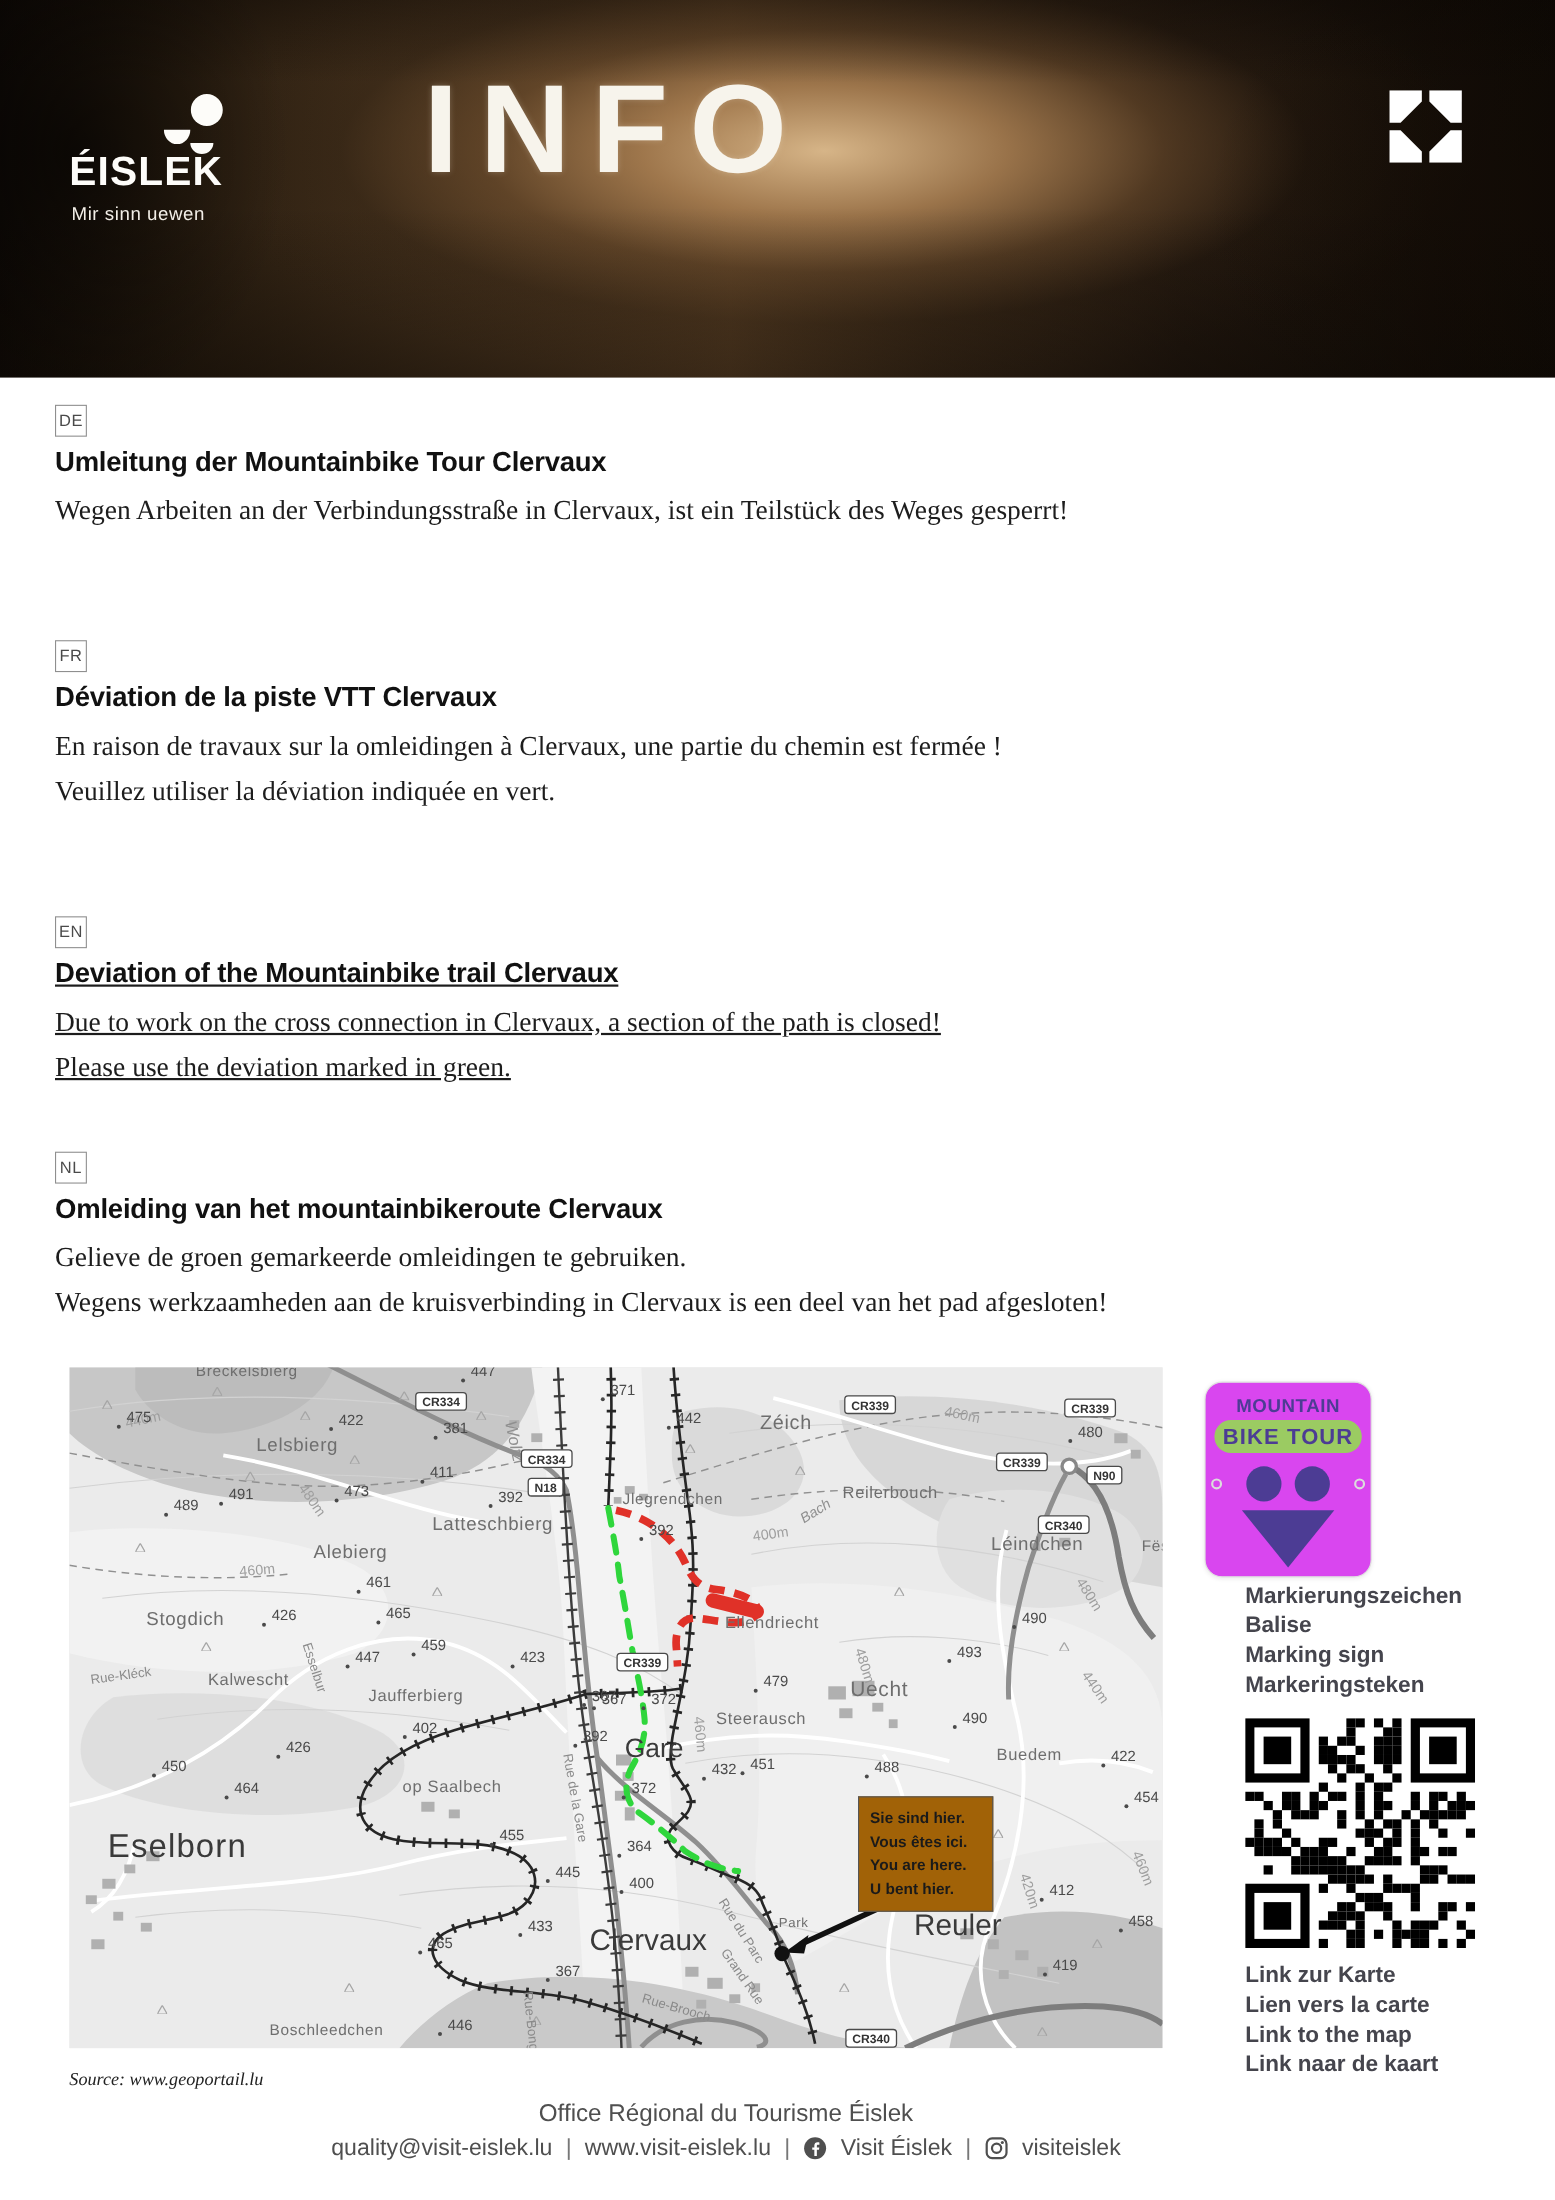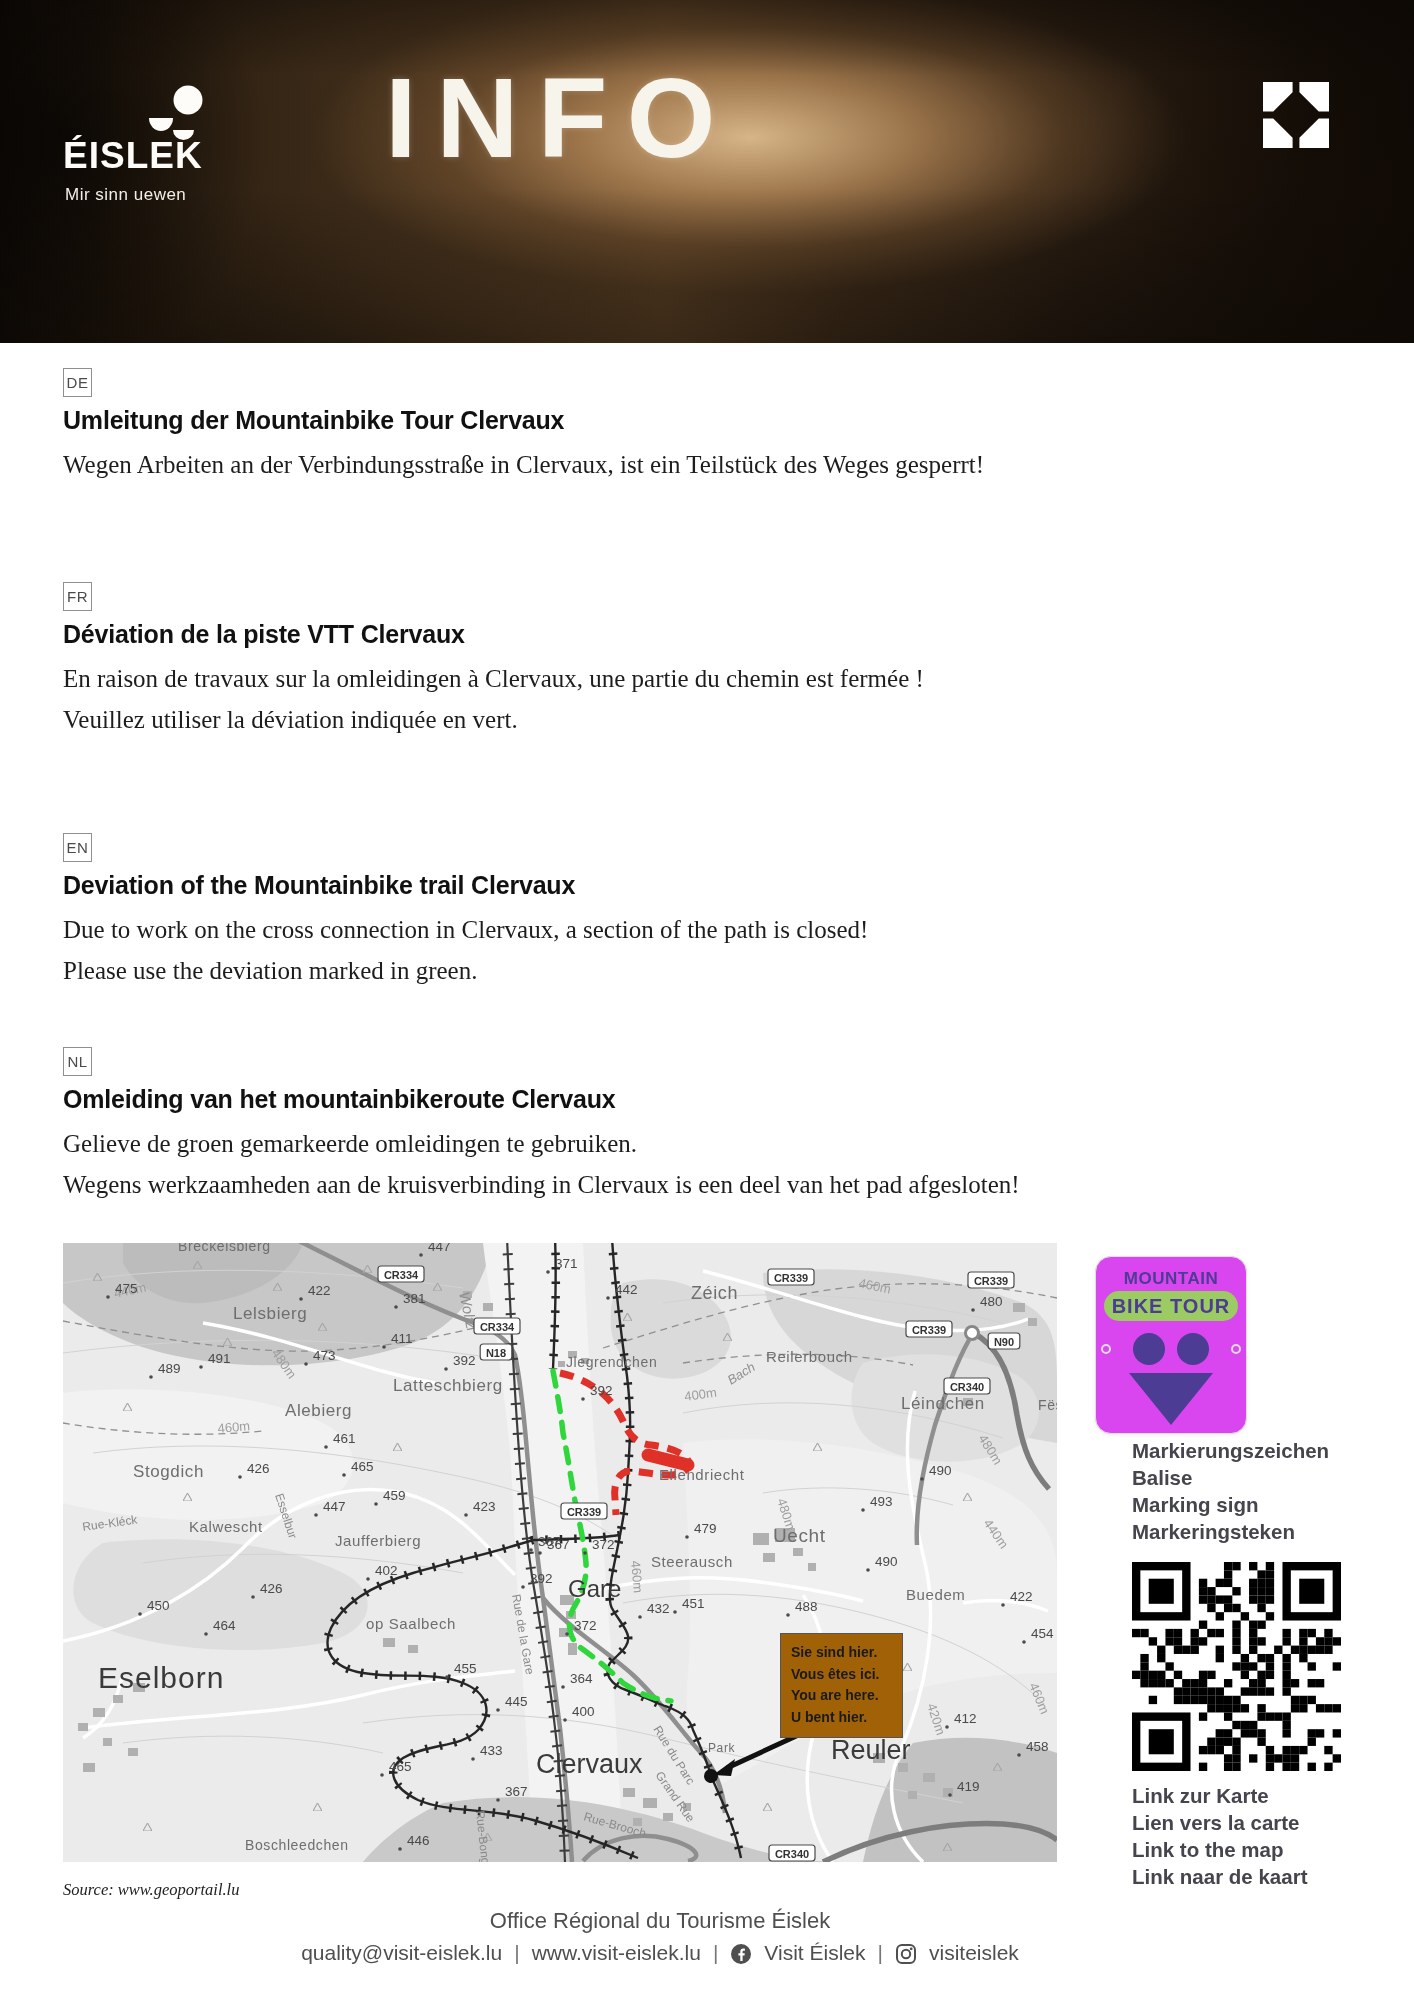--- a/index.html
+++ b/index.html
@@ -18,28 +18,28 @@
       background:radial-gradient(60% 70% at 85% 55%, rgba(20,12,6,.6), rgba(0,0,0,0));}
   #brand{position:absolute;left:63px;top:80px;width:220px;height:140px;color:#fdfcf9;}
   #brand .name{position:absolute;left:0;top:55px;font-size:37px;font-weight:700;letter-spacing:1px;}
   #brand .tag{position:absolute;left:2px;top:105px;font-size:17px;font-weight:300;letter-spacing:.5px;color:#f3efe8;}
   #brand svg{position:absolute;left:85px;top:0;}
   #info-title{position:absolute;left:310px;top:52px;width:500px;text-align:center;
       font-size:114px;font-weight:700;letter-spacing:.17em;color:#f7f4ec;
       text-shadow:0 0 6px rgba(255,244,224,.25);}
   #x-icon{position:absolute;left:1263px;top:82px;}
   
-  .sec{position:absolute;left:63px;width:1290px;}
+  .sec{position:absolute;left:50px;width:1290px;}
   .lang-badge{display:inline-flex;align-items:center;justify-content:center;
       width:27px;height:27px;border:1.5px solid #8f8f8f;color:#4a4a4a;
       font-size:15px;font-weight:400;letter-spacing:.5px;}
   .sec h2{margin:9px 0 0 0;font-size:25px;font-weight:800;letter-spacing:-.2px;color:#111;}
   .sec .body{margin-top:10px;font-family:"Liberation Serif",serif;font-size:25px;
       color:#1d1d1d;line-height:1.62;}
-  #sec-de{top:368px;} #sec-fr{top:582px;} #sec-en{top:833px;} #sec-nl{top:1047px;}
+  #sec-de{top:368px;} #sec-fr{top:582px;} #sec-en{top:833px;text-decoration:underline;} #sec-nl{top:1047px;}
   
   #map{position:absolute;left:63px;top:1243px;width:994px;height:619px;background:#ebebeb;overflow:hidden;}
   #map svg{display:block;}
   .ml-town{fill:#3a3a3a;font-weight:400;}
   .ml-place{fill:#6e6e6e;font-weight:400;letter-spacing:.6px;}
   .ml-street{fill:#8a8a8a;}
   .ml-river{fill:#8f8f8f;font-style:italic;}
   .ml-contour{fill:#9e9e9e;}
   .ml-elev{fill:#4a4a4a;}
   .rw-base{fill:none;stroke:#3c3c3c;stroke-width:2.2;}

